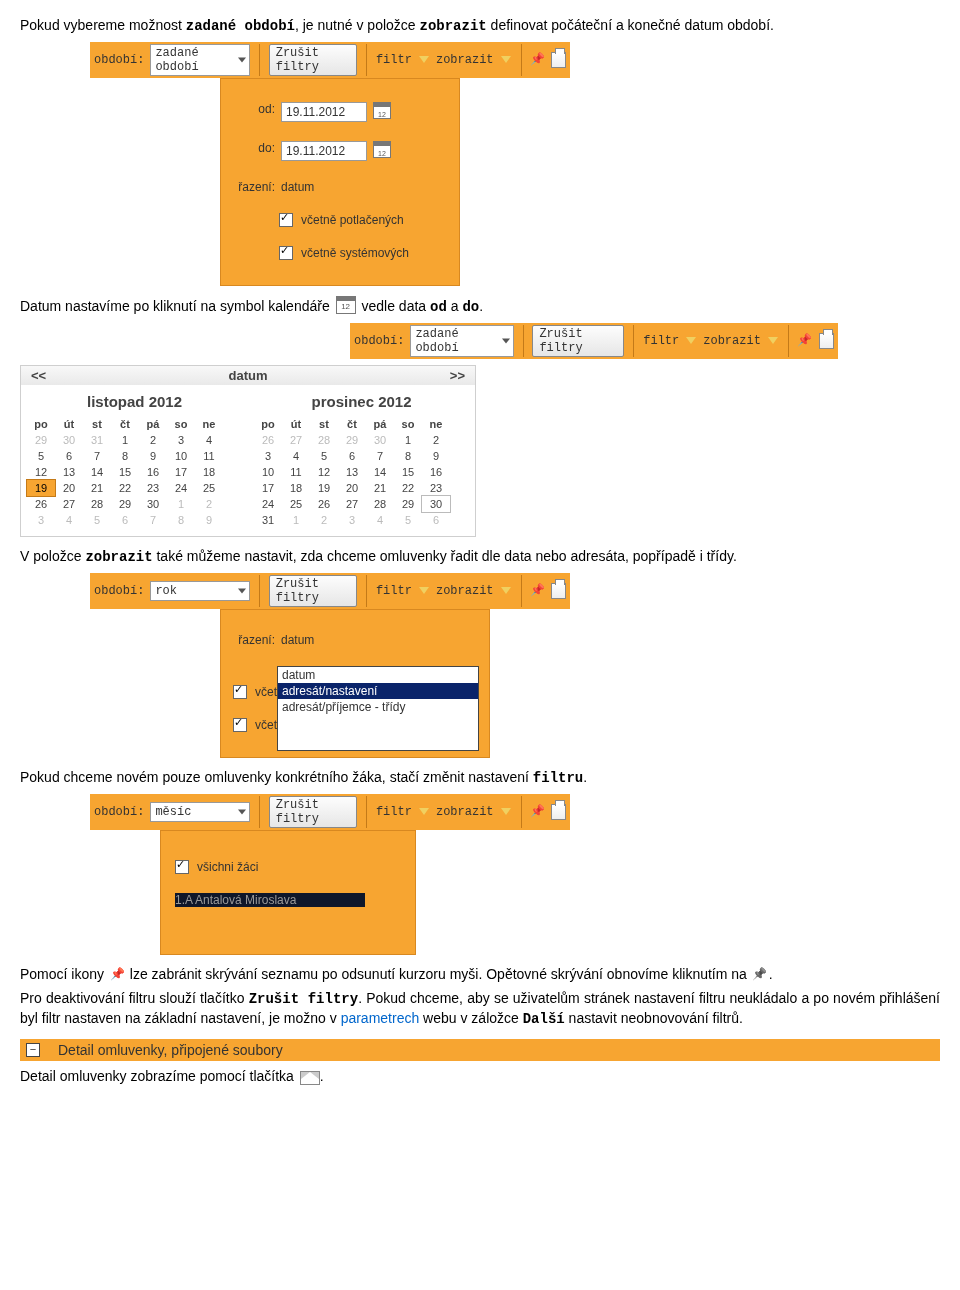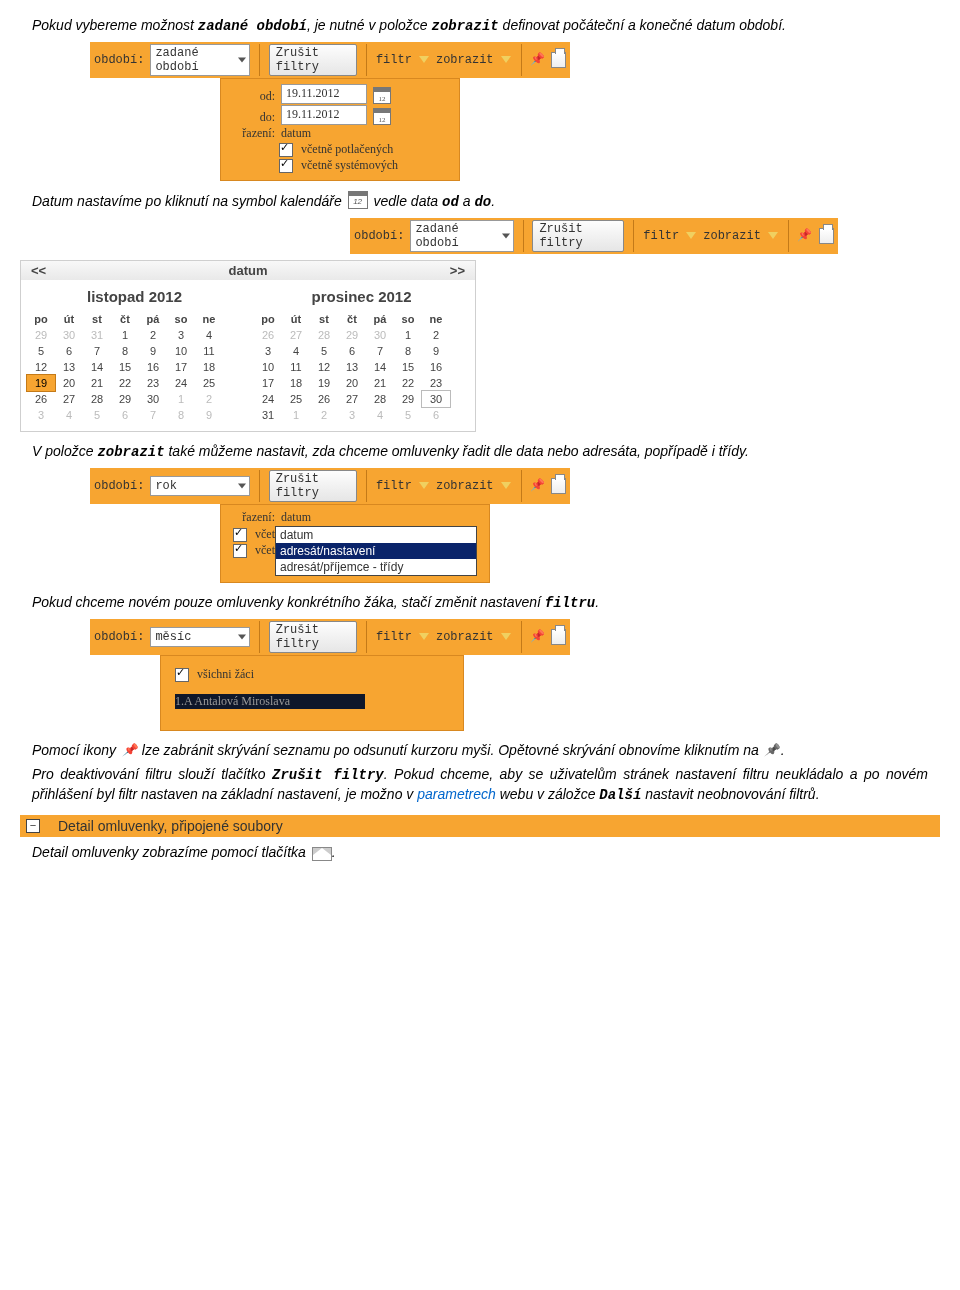--- a/index.html
+++ b/index.html
@@ -4,21 +4,21 @@
 <style>
 body {
   font-family: Arial, Helvetica, sans-serif;
   font-size: 14px;
   color: #000;
   margin: 0;
   padding: 10px 20px;
   background: #fff;
   width: 920px;
 }
-p { margin: 6px 12px; line-height: 1.35; font-style: italic; }
+p { margin: 6px 0; line-height: 1.35; }
 .bold { font-weight: bold; }
 .just { text-align: justify; }
 .link-blue { color: #0066cc; }
 .courier { font-family: "Courier New", monospace; font-size: 14px; }
 
 .toolbar {
   background: #f7a531;
   display: flex;
   align-items: center;
   padding: 2px 4px;
@@ -86,24 +86,23 @@
 .orange-panel {
   background: #f7a531;
   border: 1px solid #d88820;
   padding: 4px 6px 6px 6px;
   font-size: 12px;
   color: #333;
   box-sizing: border-box;
 }
 .orange-panel .row {
   display: flex;
-  align-items: flex-end;
-  margin: 1px 0;
+  align-items: flex-start;
+  margin: 19px 0;
   gap: 6px;
-  font-family: Liberation Serif, serif;
 }
 .orange-panel .lbl { width: 48px; text-align: right; }
 .field {
   background: #fff;
   border: 1px solid #999;
   padding: 1px 4px;
   font-size: 12px;
   min-height: 16px;
   display: inline-flex;
   align-items: center;
@@ -445,21 +444,21 @@
   <span class="btn">Zrušit filtry</span>
   <span class="vline"></span>
   <span>filtr</span>
   <span class="tri-down"></span>
   <span>zobrazit</span>
   <span class="tri-down"></span>
   <span class="vline"></span>
   <span class="tool-icon">📌</span>
   <span class="print-icon"></span>
 </div>
-<div class="orange-panel" style="margin-left:70px; width:304px; padding-top:10px; padding-bottom:20px;">
+<div class="orange-panel" style="margin-left:70px; width:256px; padding-top:10px; padding-bottom:28px;">
   <div class="row" style="padding-left:8px;">
     <span class="chk"></span>
     <span>všichni žáci</span>
   </div>
   <div class="row" style="padding-left:8px; margin-top:12px;">
     <span class="combo" style="width:190px; background:#0f172a; color:#999;"><span>1.A Antalová Miroslava</span></span>
   </div>
 </div>
 </div>
 

